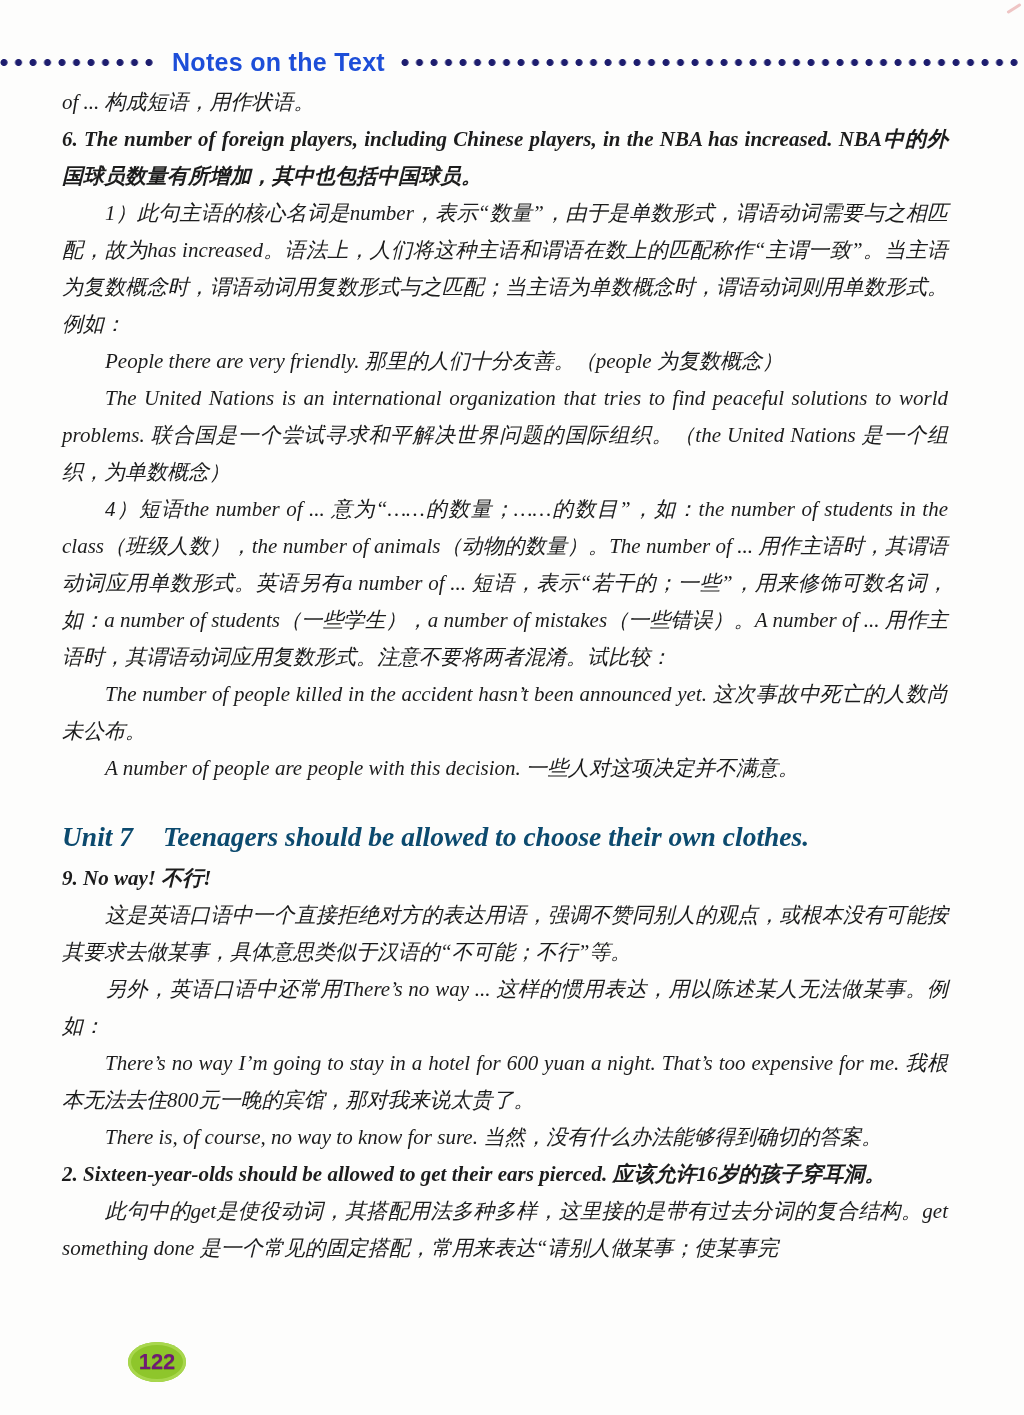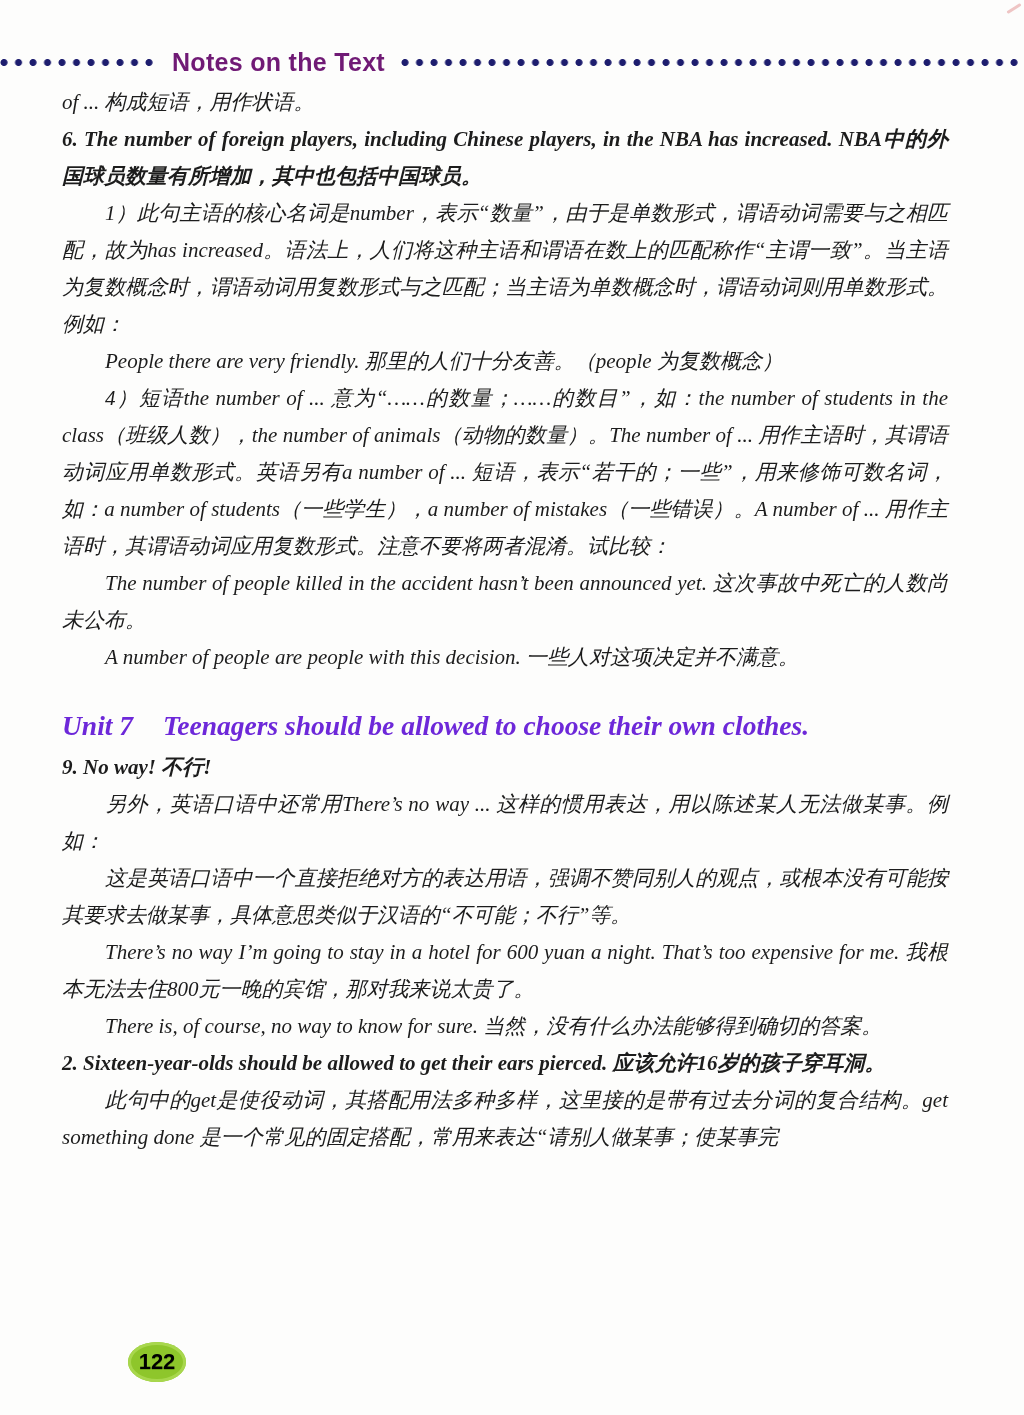--- a/index.html
+++ b/index.html
@@ -27,21 +27,21 @@
     background-image: radial-gradient(circle at 4px 4.5px, #1d1d6e 3.1px, rgba(29,29,110,0) 3.9px);
     background-size: 14.5px 9px;
     background-repeat: repeat-x;
   }
   .dots-left { width: 158px; }
   .dots-right { flex: 1; }
   .header-title {
     font-family: "Liberation Sans", sans-serif;
     font-weight: bold;
     font-size: 25px;
-    color: #701a75;
+    color: #1d4ed8;
     margin: 0 16px 0 14px;
     white-space: nowrap;
     letter-spacing: 0.3px;
   }
 
   
   .content {
     position: absolute;
     left: 62px; top: 84px;
     width: 886px;
@@ -52,34 +52,34 @@
   }
   .content p { margin: 0; }
   .indent { text-indent: 43px; }
   .bold-item { font-weight: bold; }
 
   .unit-heading {
     margin: 30px 0 3px 0;
     font-size: 27.5px;
     line-height: 40px;
     font-weight: bold;
-    color: #6d28d9;
+    color: #0c4a6e;
     text-align: left;
   }
   .unit-label { margin-right: 30px; }
 
   
   .page-badge {
     position: absolute;
     left: 128px; top: 1342px;
     width: 58px; height: 40px;
     background: #8ec62b;
     border-radius: 50%;
     box-shadow: inset 0 0 0 3px #a8d74d;
-    color: #000000;
+    color: #701a75;
     font-family: "Liberation Sans", sans-serif;
     font-weight: bold;
     font-size: 22px;
     display: flex; align-items: center; justify-content: center;
     text-shadow: 0 1px 0 #6ea31a;
   }
   .watermark {
     position: absolute;
     right: 22px; top: 1342px;
     display: flex; align-items: center; gap: 10px;
@@ -113,31 +113,32 @@
     <div class="dots dots-left"></div>
     <h1 class="header-title">Notes on the Text</h1>
     <div class="dots dots-right"></div>
   </div>
 
   <div class="content">
     <p>of ... 构成短语，用作状语。</p>
     <p class="bold-item">6.  The number of foreign players, including Chinese players, in the NBA has increased. NBA中的外国球员数量有所增加，其中也包括中国球员。</p>
     <p class="indent">1）此句主语的核心名词是number，表示“数量”，由于是单数形式，谓语动词需要与之相匹配，故为has increased。语法上，人们将这种主语和谓语在数上的匹配称作“主谓一致”。当主语为复数概念时，谓语动词用复数形式与之匹配；当主语为单数概念时，谓语动词则用单数形式。例如：</p>
     <p class="indent">People there are very friendly. 那里的人们十分友善。（people 为复数概念）</p>
+    <p class="indent">The United Nations is an international organization that tries to find peaceful solutions to world problems. 联合国是一个尝试寻求和平解决世界问题的国际组织。（the United Nations 是一个组织，为单数概念）</p>
     <p class="indent">4）短语the number of ... 意为“……的数量；……的数目”，如：the number of students in the class（班级人数），the number of animals（动物的数量）。The number of ... 用作主语时，其谓语动词应用单数形式。英语另有a number of ... 短语，表示“若干的；一些”，用来修饰可数名词，如：a number of students（一些学生），a number of mistakes（一些错误）。A number of ... 用作主语时，其谓语动词应用复数形式。注意不要将两者混淆。试比较：</p>
     <p class="indent">The number of people killed in the accident hasn’t been announced yet. 这次事故中死亡的人数尚未公布。</p>
     <p class="indent">A number of people are people with this decision. 一些人对这项决定并不满意。</p>
 
     <h2 class="unit-heading">
       <span class="unit-label">Unit 7</span><span>Teenagers should be allowed to choose their own clothes.</span>
     </h2>
 
     <p class="bold-item">9.  No way! 不行!</p>
+    <p class="indent">这是英语口语中一个直接拒绝对方的表达用语，强调不赞同别人的观点，或根本没有可能按其要求去做某事，具体意思类似于汉语的“不可能；不行”等。</p>
     <p class="indent">另外，英语口语中还常用There’s no way ... 这样的惯用表达，用以陈述某人无法做某事。例如：</p>
-    <p class="indent">这是英语口语中一个直接拒绝对方的表达用语，强调不赞同别人的观点，或根本没有可能按其要求去做某事，具体意思类似于汉语的“不可能；不行”等。</p>
     <p class="indent">There’s no way I’m going to stay in a hotel for 600 yuan a night. That’s too expensive for me. 我根本无法去住800元一晚的宾馆，那对我来说太贵了。</p>
     <p class="indent">There is, of course, no way to know for sure. 当然，没有什么办法能够得到确切的答案。</p>
     <p class="bold-item">2.  Sixteen-year-olds should be allowed to get their ears pierced. 应该允许16岁的孩子穿耳洞。</p>
     <p class="indent">此句中的get是使役动词，其搭配用法多种多样，这里接的是带有过去分词的复合结构。get something done 是一个常见的固定搭配，常用来表达“请别人做某事；使某事完</p>
   </div>
 
   <div class="page-badge">122</div>
 
 
 </div>

